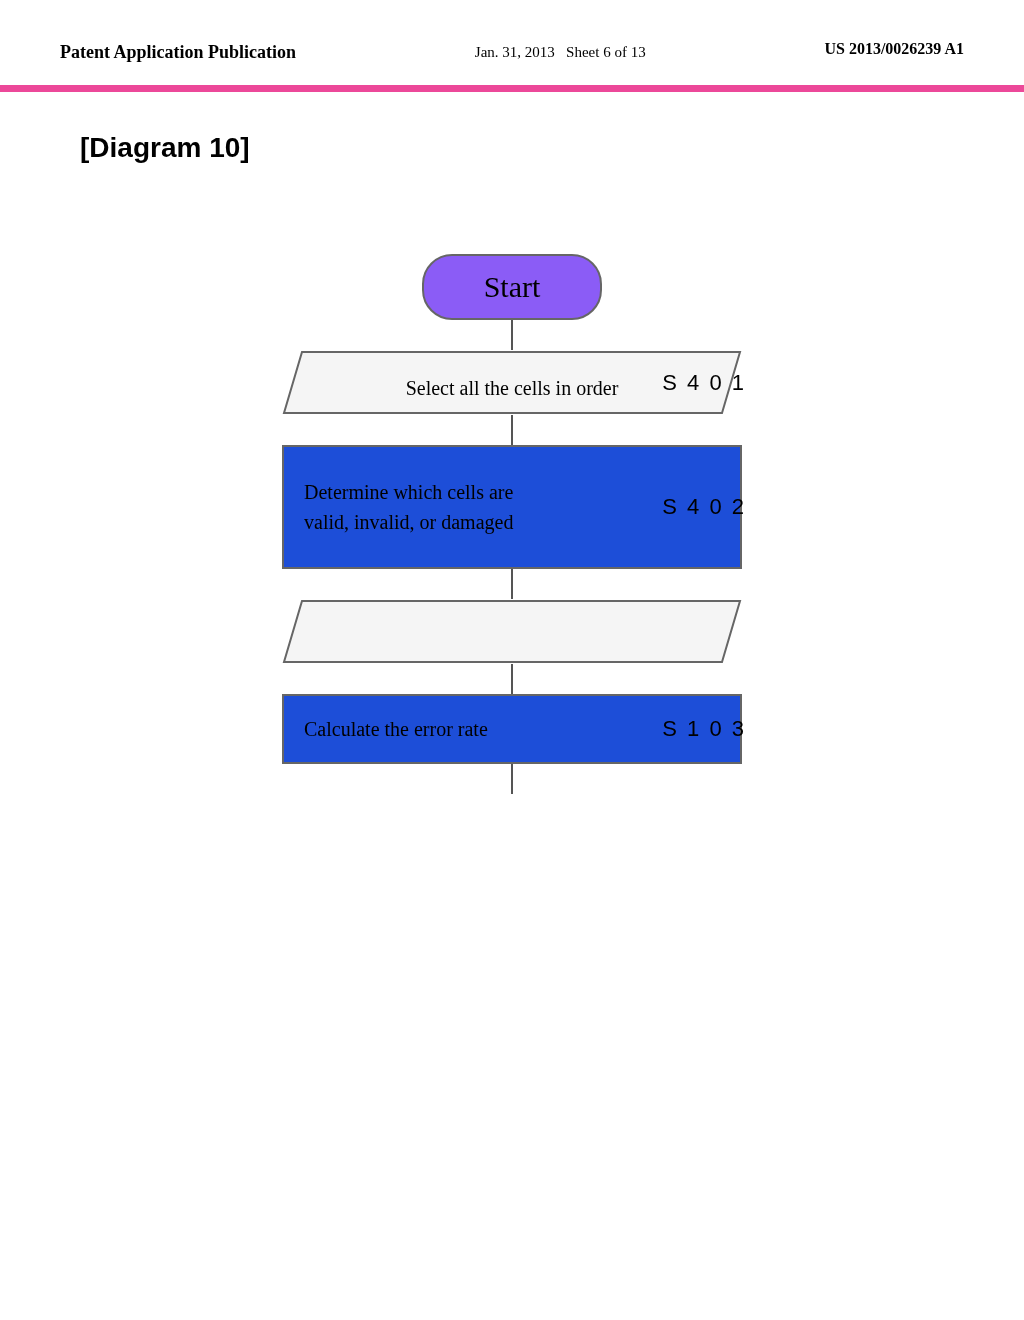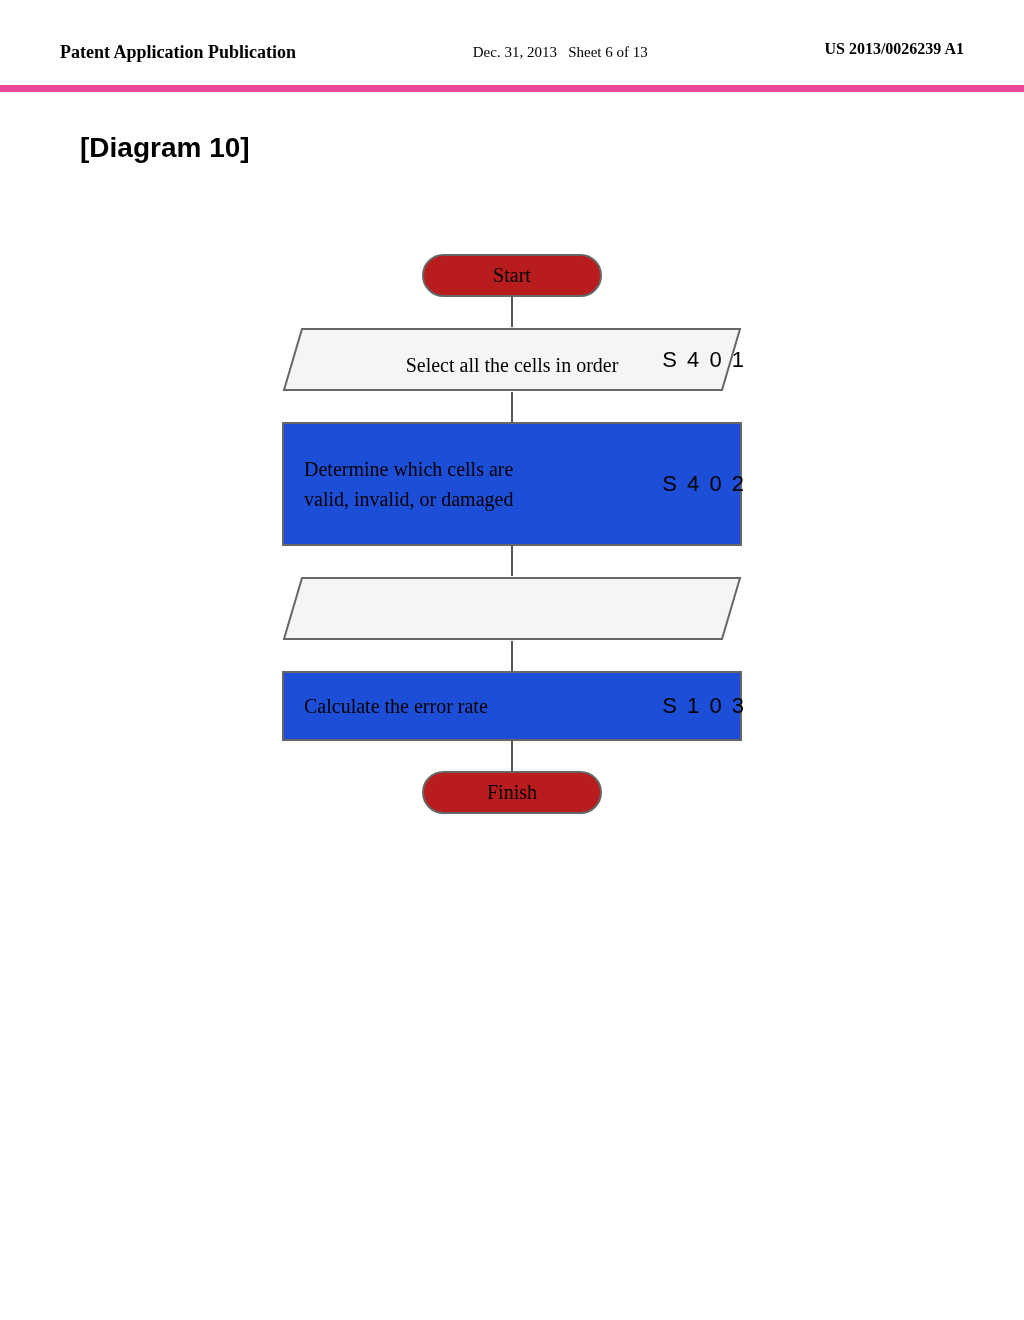--- a/index.html
+++ b/index.html
@@ -71,23 +71,23 @@
       width: 2px;
       background: #555;
       height: 30px;
       margin: 0 auto;
     }
 
     
     .rounded-box {
       border: 2px solid #666;
       border-radius: 30px;
-      padding: 8px 50px;
-      font-size: 20px;
-      background: #b91c1c;
+      padding: 14px 50px;
+      font-size: 30px;
+      background: #8b5cf6;
       text-align: center;
       min-width: 180px;
     }
 
     
     .step-box-parallelogram {
       position: relative;
       width: 460px;
       height: 65px;
       display: flex;
@@ -162,21 +162,21 @@
     }
   </style>
 </head>
 <body>
 
 <div class="header">
   <div class="header-left">
     <span>Patent Application Publication</span>
   </div>
   <div class="header-center">
-    <span>Dec. 31, 2013</span>&nbsp;&nbsp;&nbsp;<span>Sheet 6 of 13</span>
+    <span>Jan. 31, 2013</span>&nbsp;&nbsp;&nbsp;<span>Sheet 6 of 13</span>
   </div>
   <div class="header-right">
     <span>US 2013/0026239 A1</span>
   </div>
 </div>
 
 <div class="content">
 
   <div class="diagram-title">[Diagram 10]</div>
 
@@ -220,16 +220,15 @@
 
     <div class="step-with-label">
       <div class="rect-box" style="padding: 18px 20px;">
         <span>Calculate the error rate</span>
       </div>
       <div class="step-label">S 1 0 3</div>
     </div>
 
     <div class="connector"></div>
 
-    <div class="rounded-box">Finish</div>
 
   </div>
 </div>
 
 </body></html>

